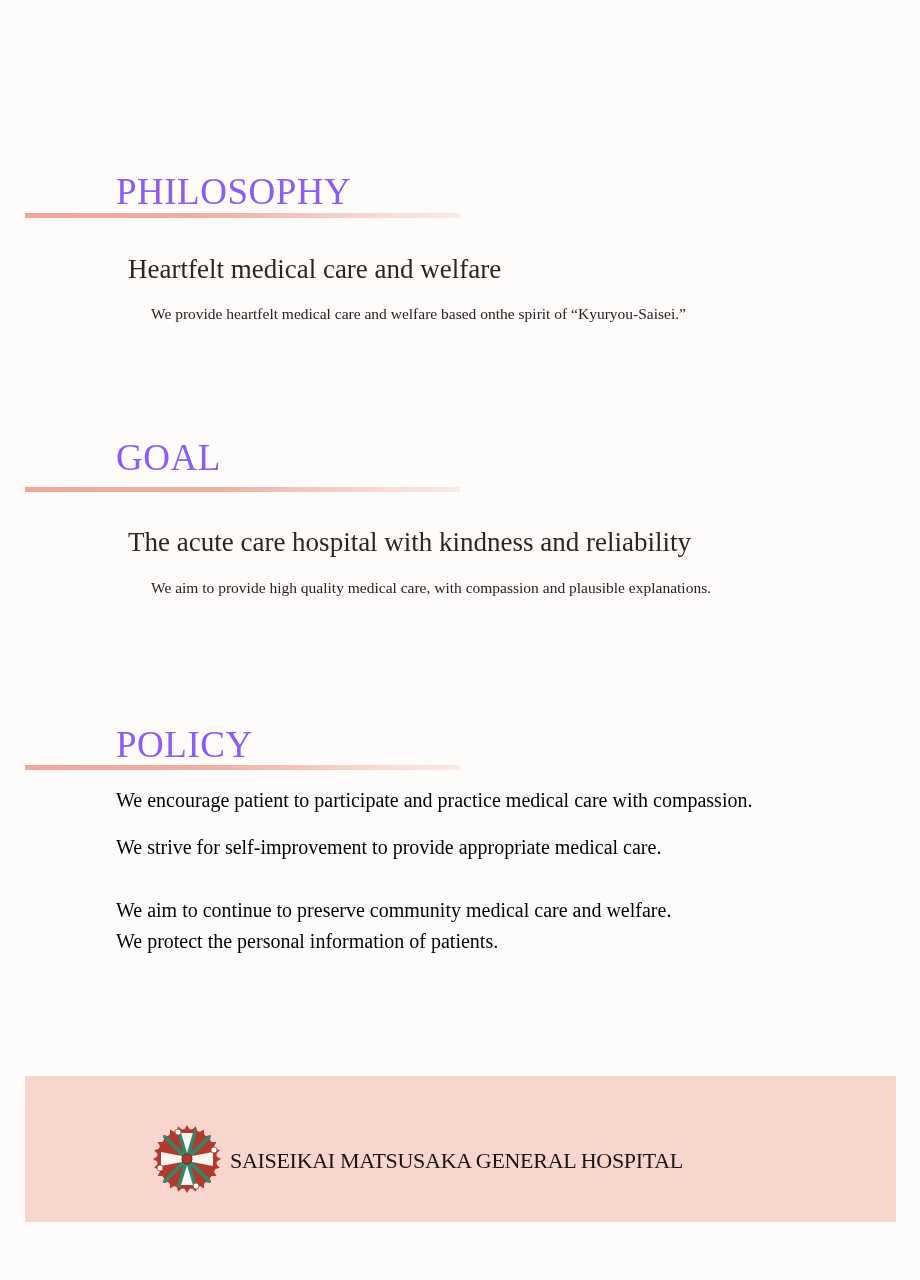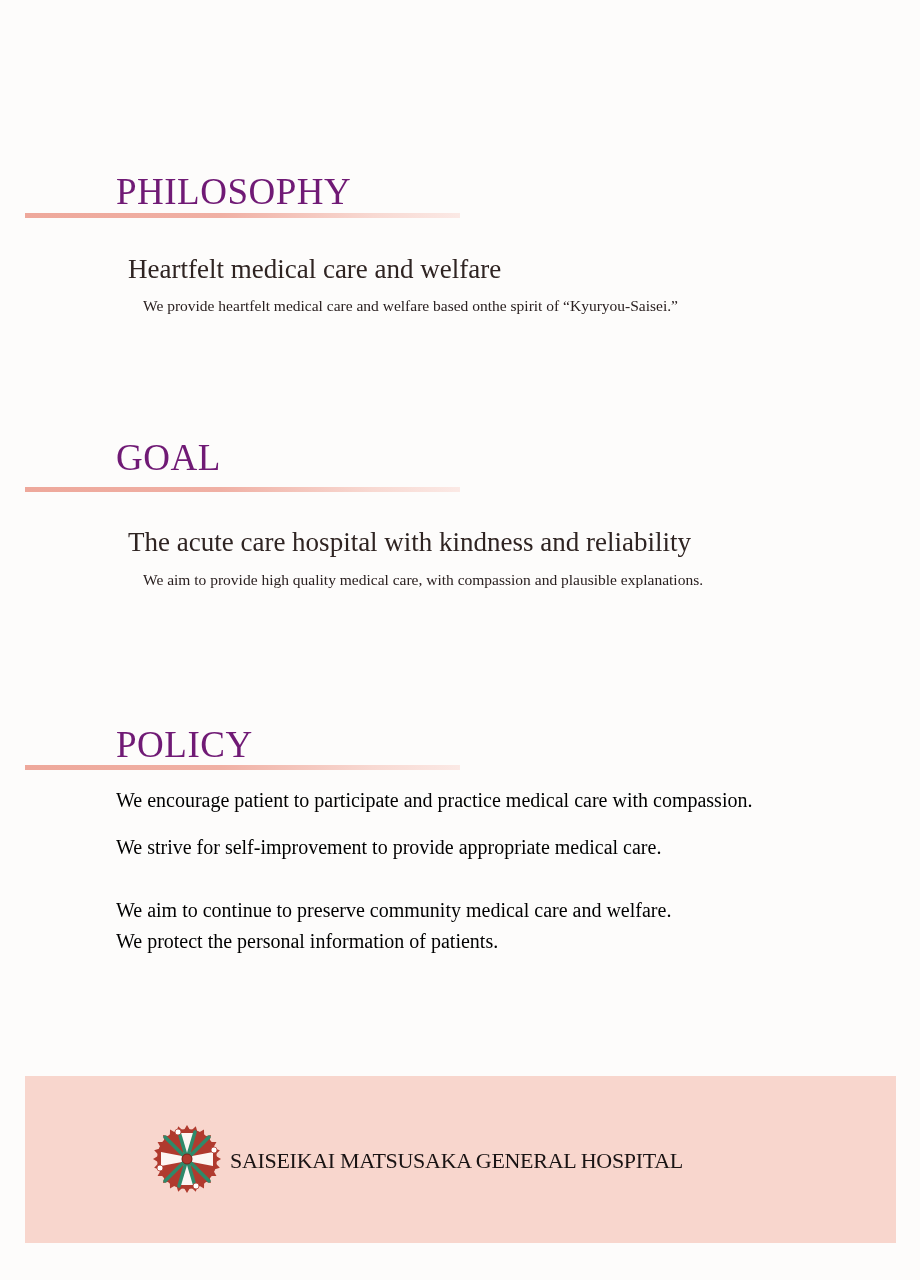--- a/index.html
+++ b/index.html
@@ -4,41 +4,41 @@
 <style>
   html, body { margin: 0; padding: 0; }
   body {
     width: 920px; height: 1280px; position: relative; overflow: hidden;
     background: #fdfcfb;
     font-family: "Liberation Serif", "DejaVu Serif", serif;
     color: #2a2020;
   }
   .section-title {
     position: absolute; left: 116px; margin: 0;
-    font-size: 37px; font-weight: normal; color: #701a75;
+    font-size: 37px; font-weight: normal; color: #8b5cf6;
     letter-spacing: 0.5px;
   }
   .rule {
     position: absolute; left: 25px; width: 435px; height: 5px;
     background: linear-gradient(to right, #eea89b 0%, #f0b0a4 45%, #f8d9d2 80%, #fbe9e5 100%);
   }
   .subhead {
     position: absolute; left: 116px; margin: 12px;
     font-size: 27px; font-weight: normal; color: #2f2422;
   }
   .desc {
-    position: absolute; left: 135px; margin: 8px;
+    position: absolute; left: 135px; margin: 16px;
     font-size: 15.5px; color: #2a2020;
   }
   .policy-item {
     position: absolute; left: 116px; margin: 0;
     font-size: 20px; color: #000000;
   }
   .footer {
-    position: absolute; left: 25px; top: 1076px; width: 871px; height: 167px;
+    position: absolute; left: 25px; top: 1076px; width: 871px; height: 146px;
     background: #f8d6cd;
   }
   .logo {
     position: absolute; left: 127px; top: 48px; width: 70px; height: 70px;
   }
   .hospital-name {
     position: absolute; left: 205px; top: 72px; margin: 0;
     font-size: 22px; color: #1a1414; letter-spacing: -0.3px;
   }
 </style>

